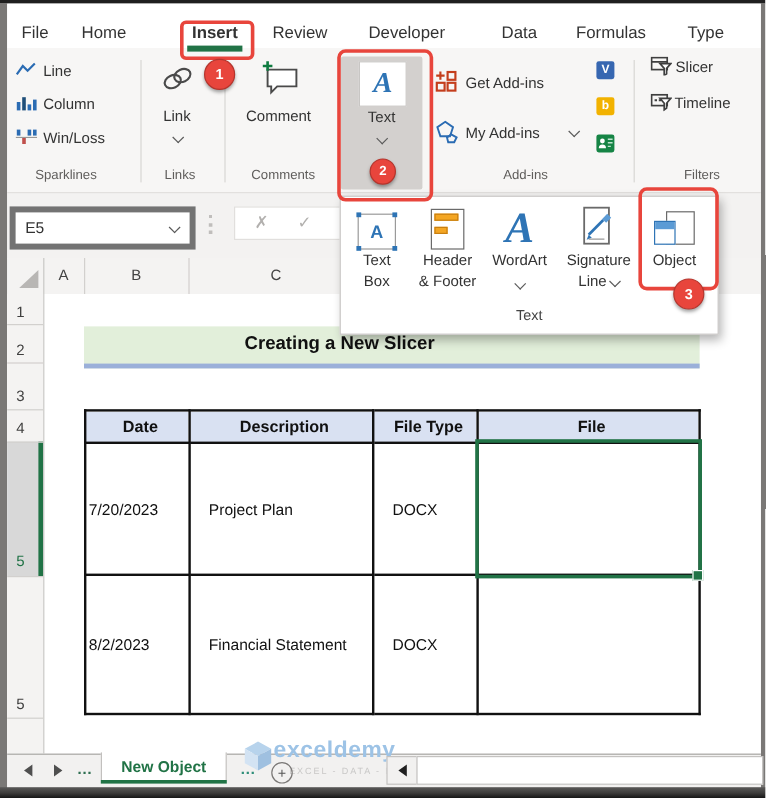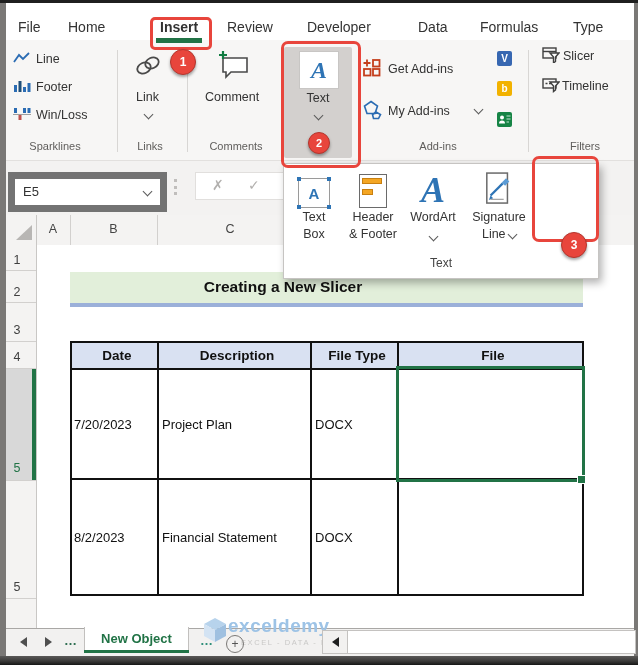--- a/index.html
+++ b/index.html
@@ -22,21 +22,21 @@
   .vsep{position:absolute;top:50px;width:1px;height:102px;background:#d8d6d4;}
   .chev{display:inline-block;width:6px;height:6px;border-right:1.6px solid #5a5a5a;border-bottom:1.6px solid #5a5a5a;transform:rotate(45deg);}
   .bigbtn{left:284px;top:47px;width:68px;height:111px;background:#d3d0ce;border-radius:2px;}
   .btntile{left:299px;top:51px;width:38px;height:36px;background:#fff;border:1px solid #c8c6c4;
            display:flex;align-items:center;justify-content:center;}
   .serifA{font-family:"Liberation Serif",serif;font-style:italic;font-weight:bold;color:#2E74B5;}
   .tile{position:absolute;width:15px;height:15px;border-radius:2px;color:#fff;font-size:10px;font-weight:bold;
         display:flex;align-items:center;justify-content:center;}
   
   .fbar{left:6px;top:160px;width:628px;height:55px;background:#f3f2f1;border-top:1px solid #e2e0de;}
-  .namebox{left:8px;top:172px;width:145px;height:26px;background:#fff;border:7px solid #737373;}
+  .namebox{left:8px;top:172px;width:145px;height:26px;background:#fff;border:5px solid #737373;}
   .nbtext{position:absolute;left:8px;top:5px;font-size:13px;color:#333;}
   .vdots{left:174px;top:179px;width:0;height:16px;border-left:3px dotted #c0bebc;}
   .cmdbox{left:195px;top:172px;width:88px;height:26px;background:#fff;border:1px solid #e1dfdd;}
   .cmdico{position:absolute;top:4px;font-size:14px;color:#b2b0ae;}
   
   .colstrip{left:6px;top:215px;width:628px;height:30px;background:#f4f3f2;border-bottom:1px solid #c9c7c5;}
   .hletter{position:absolute;top:222px;font-size:12.5px;color:#444;text-align:center;}
   .htick{position:absolute;top:215px;width:1px;height:30px;background:#d2d0ce;}
   .corner-tri{left:16px;top:225px;width:0;height:0;border-left:16px solid transparent;border-bottom:15px solid #b8b6b4;}
   .rowcol{left:6px;top:245px;width:30px;height:383px;background:#f4f3f2;}
@@ -45,21 +45,21 @@
   .rownum{position:absolute;left:4px;width:26px;text-align:center;font-size:12.5px;color:#3f3f3f;}
   .row5hl{left:6px;top:368px;width:30px;height:112px;background:#d8d8d8;}
   .row5bar{left:32px;top:368px;width:4px;height:112px;background:#217346;}
   .gridarea{left:6px;top:245px;width:628px;height:383px;background:#fff;}
   
   .titlebar{left:70px;top:272px;width:513px;height:31px;background:#E2EFDA;border-bottom:4px solid #9BB0D9;z-index:3;}
   .titletext{position:absolute;left:0;top:6px;width:426px;text-align:center;font-size:15.5px;font-weight:bold;color:#111;}
   table.xl{position:absolute;left:70px;top:341px;border-collapse:collapse;table-layout:fixed;z-index:3;background:#fff;}
   table.xl th,table.xl td{border:2px solid #111;font-size:13px;color:#111;overflow:hidden;white-space:nowrap;}
   table.xl th{background:#D9E1F2;font-weight:bold;font-size:13.5px;text-align:center;height:23px;padding-left:6px;}
-  table.xl td{vertical-align:middle;text-align:left;padding-left:3px;}
+  table.xl td{vertical-align:middle;text-align:left;padding-left:15px;}
   .selbox{left:396px;top:366px;width:183px;height:110px;border:3px solid #217346;z-index:4;}
   .selhandle{left:577px;top:475px;width:7px;height:7px;background:#217346;border:1.5px solid #fff;z-index:5;}
   
   .panel{left:283px;top:163px;width:314px;height:114px;background:#fff;border:1px solid #c6c4c2;
          box-shadow:3px 4px 8px rgba(0,0,0,.30);z-index:6;}
   .pitem{position:absolute;top:2px;height:96px;display:flex;flex-direction:column;align-items:center;padding-top:2px;}
   .icoslot{height:40px;display:flex;align-items:flex-end;justify-content:center;}
   .ml{font-size:12.5px;color:#333;margin-top:2px;line-height:1.2;white-space:nowrap;}
   .pgrouplbl{position:absolute;left:0;top:92px;width:314px;text-align:center;font-size:12px;color:#444;}
   .tbicon{position:relative;width:30px;height:28px;border:1px solid #9a9a9a;background:#fff;
@@ -124,21 +124,21 @@
   </div>
   <span class="rlbl" style="left:36px;top:52px">Line</span>
   <div class="abs" style="left:13px;top:79px;z-index:2">
     <svg width="18" height="14" viewBox="0 0 18 14">
         <rect x="1" y="6" width="3" height="7" fill="#2b6cb3"></rect>
         <rect x="5.5" y="2" width="3" height="11" fill="#1f4e79"></rect>
         <rect x="10" y="8" width="3" height="5" fill="#2b6cb3"></rect>
         <rect x="14.5" y="4" width="3" height="9" fill="#2b6cb3"></rect>
       </svg>
   </div>
-  <span class="rlbl" style="left:36px;top:80px">Footer</span>
+  <span class="rlbl" style="left:36px;top:80px">Column</span>
   <div class="abs" style="left:13px;top:107px;z-index:2">
     <svg width="18" height="14" viewBox="0 0 18 14">
         <rect x="1" y="1" width="3" height="5" fill="#2b6cb3"></rect>
         <rect x="5.5" y="8" width="3" height="5" fill="#c0504d"></rect>
         <rect x="10" y="1" width="3" height="5" fill="#2b6cb3"></rect>
         <rect x="14.5" y="1" width="3" height="5" fill="#2b6cb3"></rect>
         <line x1="0" y1="7.5" x2="18" y2="7.5" stroke="#888" stroke-width="0.8"></line>
       </svg>
   </div>
   <span class="rlbl" style="left:36px;top:108px">Win/Loss</span>
@@ -339,20 +339,31 @@
             <rect x="3" y="2" width="22" height="32" fill="#fff" stroke="#6a6a6a" stroke-width="1.6"></rect>
             <path d="M7 26 l13 -13" stroke="#2E74B5" stroke-width="2.4"></path>
             <path d="M19 12 l4.5 -4.5 l3.5 3.5 l-4.5 4.5 z" fill="#5B9BD5"></path>
             <path d="M7 26 l-1.8 4.6 l4.6 -1.8 z" fill="#2E74B5"></path>
             <path d="M7 30 h14" stroke="#9a9a9a" stroke-width="1.2"></path>
           </svg>
       </div>
       <span class="ml">Signature</span>
       <span class="ml"><span>Line</span>&nbsp;<span class="chev"></span></span>
     </div>
+    <div class="pitem" style="left:250px;width:56px">
+      <div class="icoslot">
+        <div class="objicon">
+          <div class="objback"></div>
+          <div class="objfront">
+              <div class="objbar"></div>
+            </div>
+        </div>
+      </div>
+      <span class="ml">Object</span>
+    </div>
     <span class="pgrouplbl">Text</span>
   </div>
 
   <div class="abs tabbar"></div>
   <div class="abs" style="left:20px;top:637px;z-index:3">
       <div class="tri-l"></div>
     </div>
   <div class="abs" style="left:45px;top:637px;z-index:3">
       <div class="tri-r"></div>
     </div>

